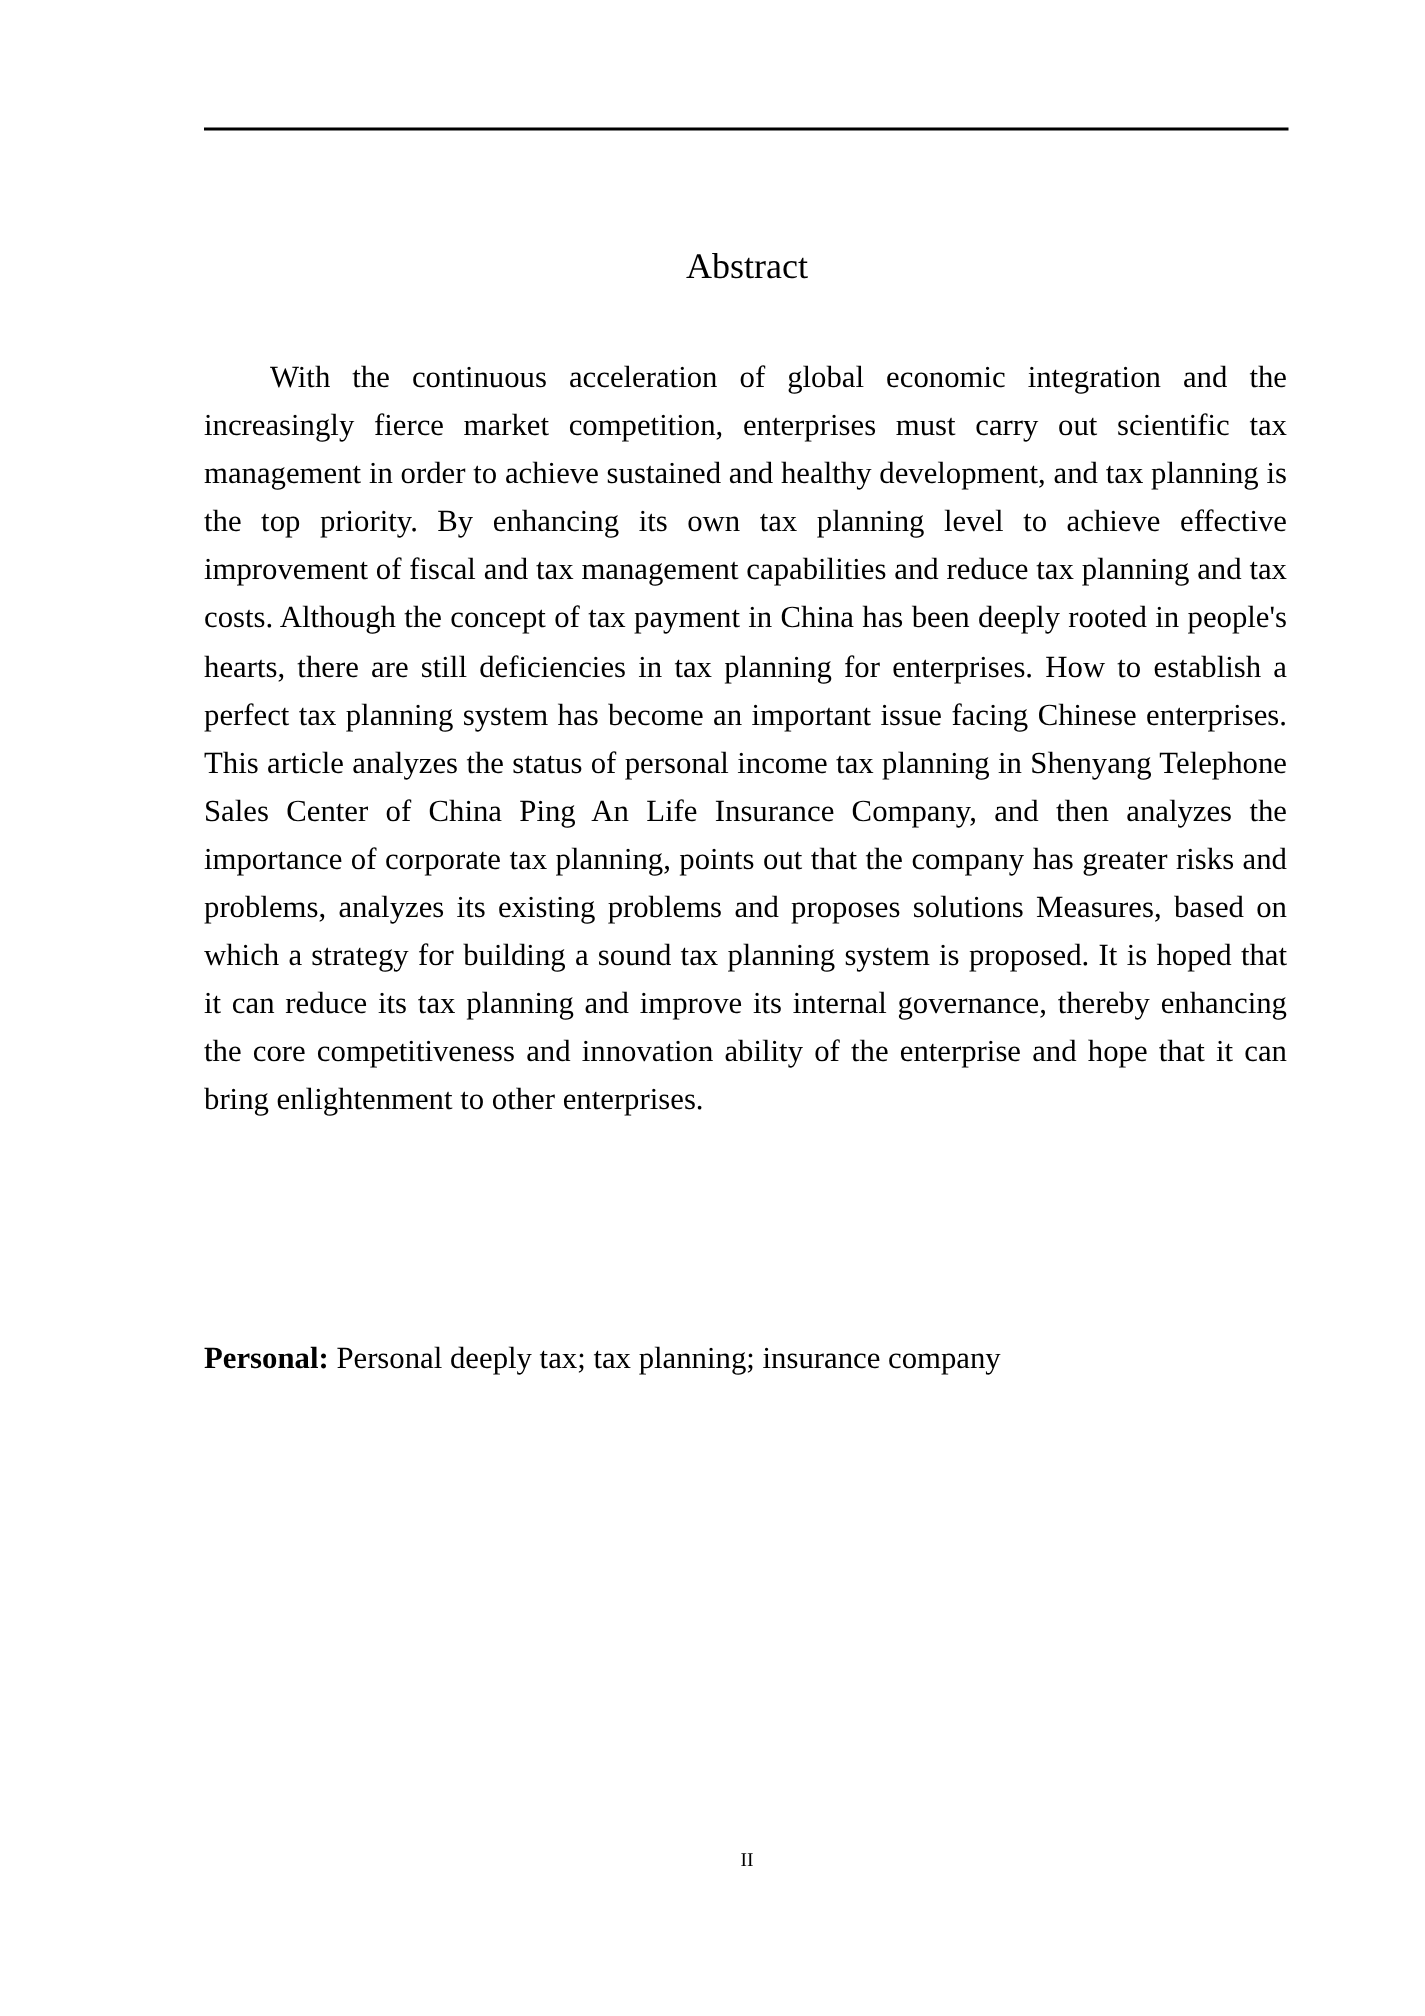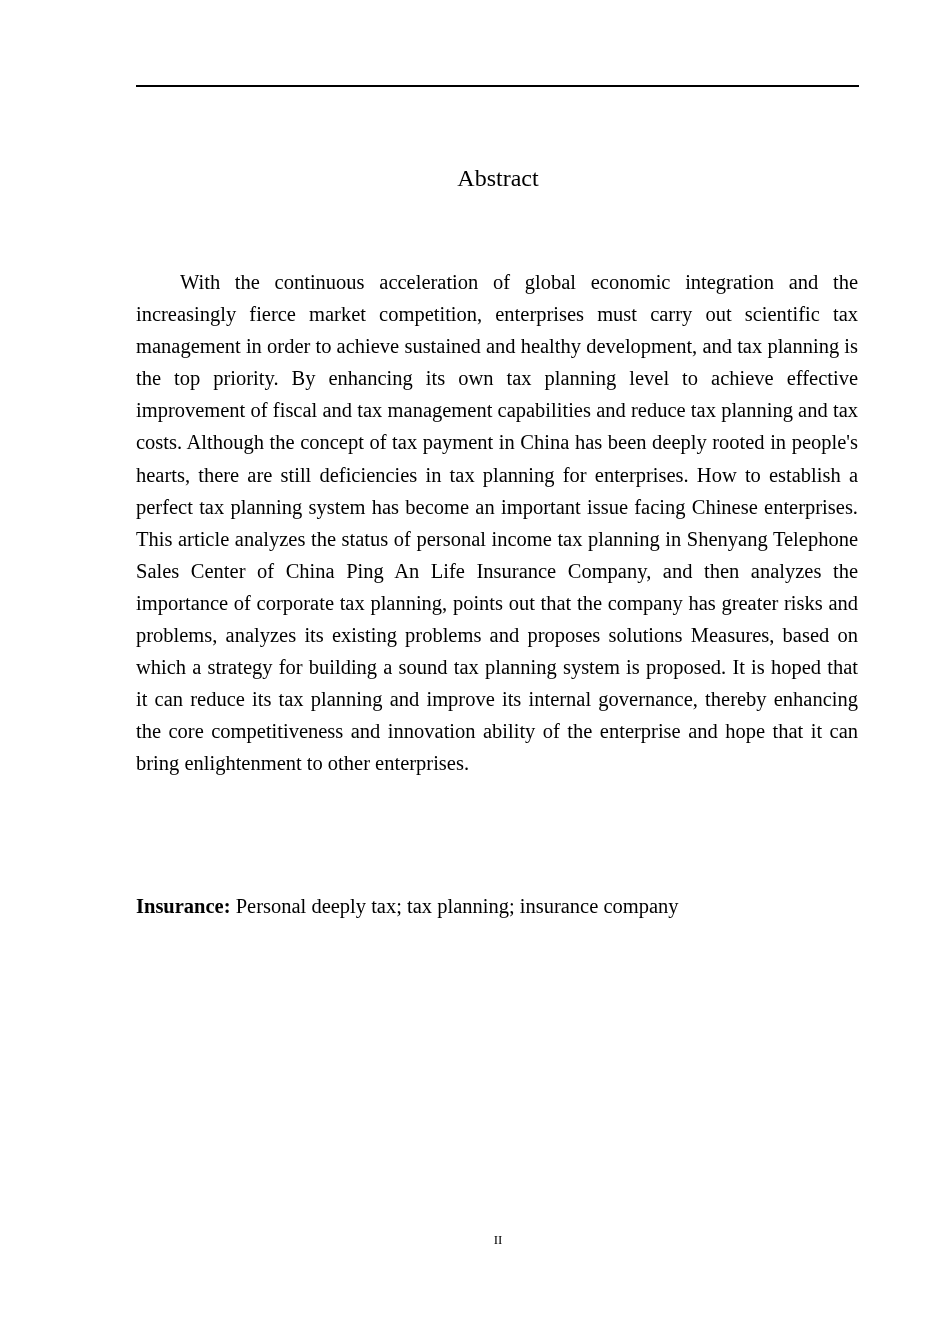--- a/index.html
+++ b/index.html
@@ -2,33 +2,33 @@
 <html><head>
 <meta charset="utf-8">
 <style>
   html, body { margin: 0; padding: 0; background: #ffffff; }
   body { width: 950px; height: 1344px; position: relative; overflow: hidden;
          font-family: "Liberation Serif", serif; color: #000; }
   .header-rule { position: absolute; left: 136px; top: 85px; width: 723px; height: 0;
                  border-top: 2px solid #000; }
   .title { position: absolute; left: 0; width: 996px; top: 162px; text-align: center;
            font-size: 24px; line-height: 32px; }
-  .abstract-body { position: absolute; left: 136px; top: 266px; width: 722px;
+  .abstract-body { position: absolute; left: 136px; top: 236px; width: 722px;
                    font-size: 20.5px; line-height: 32.1px; text-align: justify;
                    text-indent: 44px; margin: 0; }
   .keywords { position: absolute; left: 136px; top: 890px; width: 722px;
               font-size: 20.5px; line-height: 32px; margin: 0; }
   .keywords b { font-weight: bold; }
   .page-number { position: absolute; left: 0; width: 996px; top: 1232px; text-align: center;
                  font-size: 13px; line-height: 16px; }
 </style>
 </head>
 <body>
 
 <div class="header-rule"></div>
 
 <div class="title">Abstract</div>
 
 <p class="abstract-body">With the continuous acceleration of global economic integration and the increasingly fierce market competition, enterprises must carry out scientific tax management in order to achieve sustained and healthy development, and tax planning is the top priority. By enhancing its own tax planning level to achieve effective improvement of fiscal and tax management capabilities and reduce tax planning and tax costs. Although the concept of tax payment in China has been deeply rooted in people's hearts, there are still deficiencies in tax planning for enterprises. How to establish a perfect tax planning system has become an important issue facing Chinese enterprises. This article analyzes the status of personal income tax planning in Shenyang Telephone Sales Center of China Ping An Life Insurance Company, and then analyzes the importance of corporate tax planning, points out that the company has greater risks and problems, analyzes its existing problems and proposes solutions Measures, based on which a strategy for building a sound tax planning system is proposed. It is hoped that it can reduce its tax planning and improve its internal governance, thereby enhancing the core competitiveness and innovation ability of the enterprise and hope that it can bring enlightenment to other enterprises.</p>
 
-<p class="keywords"><b>Insurance:</b><span> Personal deeply tax; tax planning; insurance company</span></p>
+<p class="keywords"><b>Personal:</b><span> Personal deeply tax; tax planning; insurance company</span></p>
 
 <div class="page-number">II</div>
 
 </body></html>

